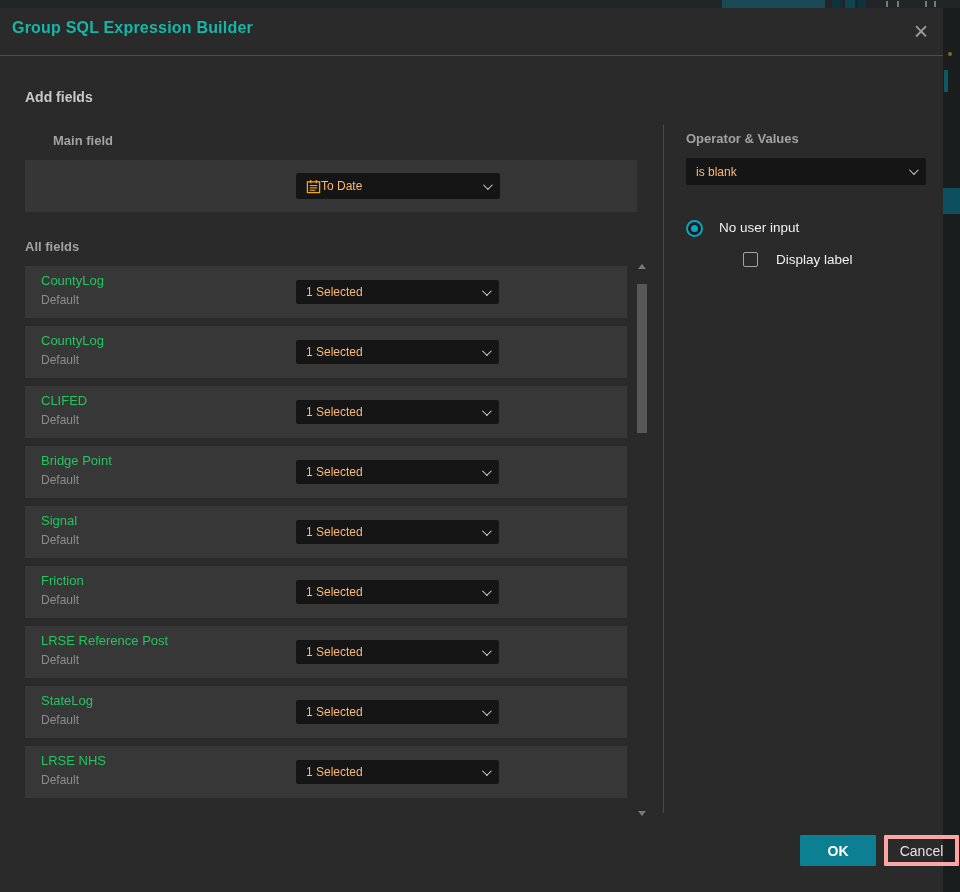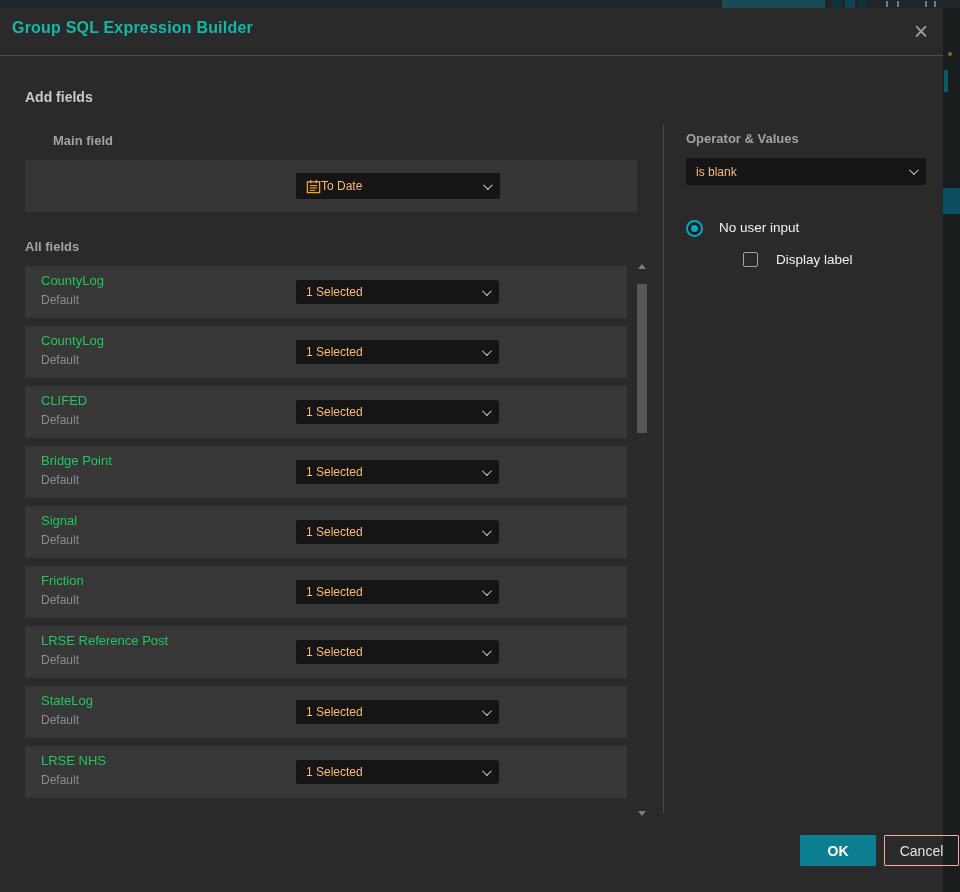--- a/index.html
+++ b/index.html
@@ -71,21 +71,21 @@
   .radio-label { font-size:13.5px; color:#f0f0f0; }
 
   .check-row { position:absolute; left:743px; top:244px; display:flex; align-items:center; gap:18px; cursor:pointer; }
   .checkbox { width:15px; height:15px; border:1px solid #a2a2a2; border-radius:2px; background:transparent; }
   .check-label { font-size:13.5px; color:#f0f0f0; }
 
   
   .btn { position:absolute; top:827px; height:31px; display:flex; align-items:center; justify-content:center;
          font-size:14px; cursor:pointer; border-radius:1px;margin-left:34px; }
   .btn-ok { left:766px; width:76px; background:#0d7f93; color:#ffffff; font-weight:600; }
-  .btn-cancel { left:850px; width:75px; background:transparent; border:1px solid #fca5a5; color:#e3e3e3; }
+  .btn-cancel { left:850px; width:75px; background:transparent; border:4px solid #fca5a5; color:#e3e3e3; }
 </style>
 </head>
 <body>
 
 <div class="topstrip">
   <div class="live-pill">
 
     <span class="live-label">Live view</span>
   </div>
   <div class="frag" style="left:832px;top:0;width:10px;height:8px;background:#0c323c;"></div>

